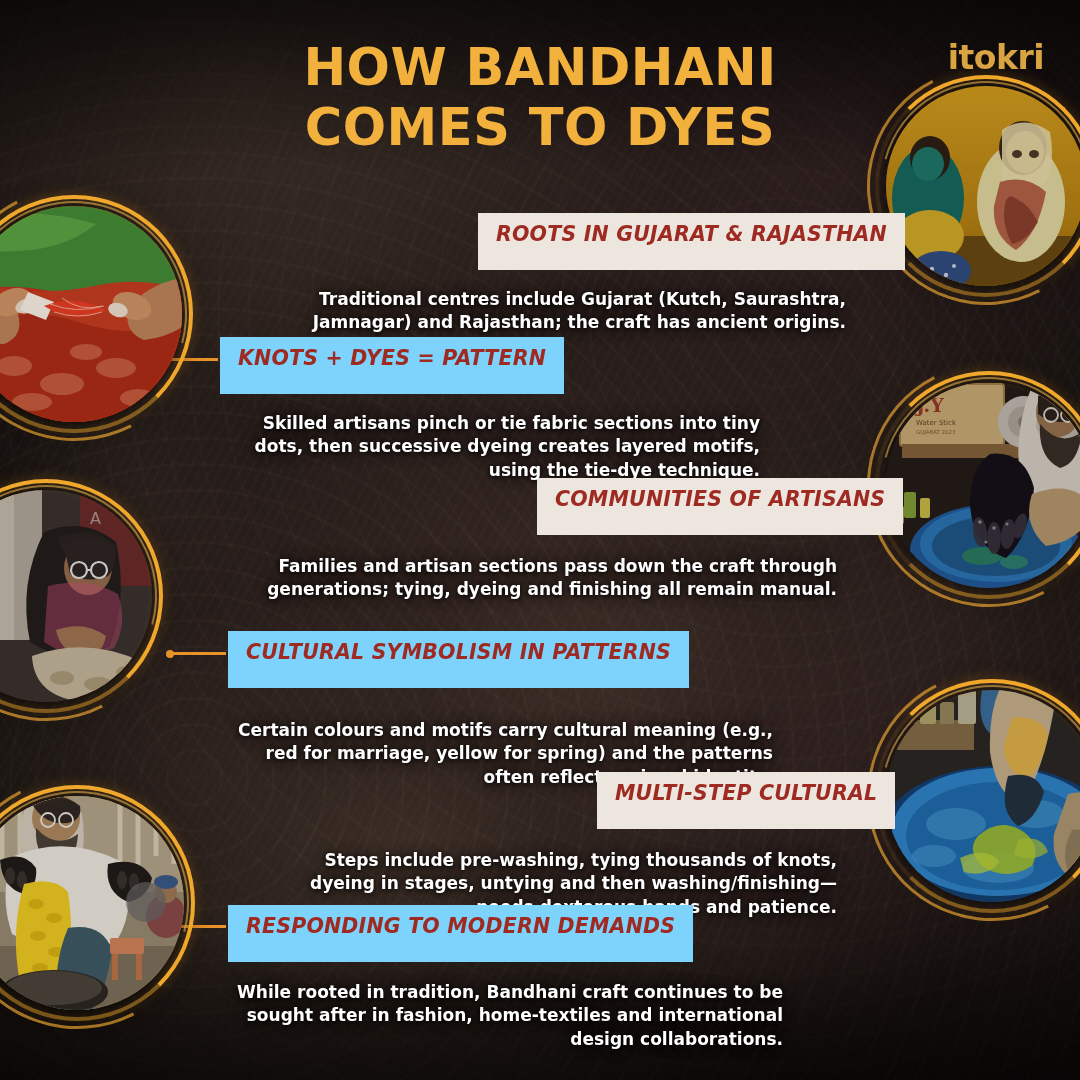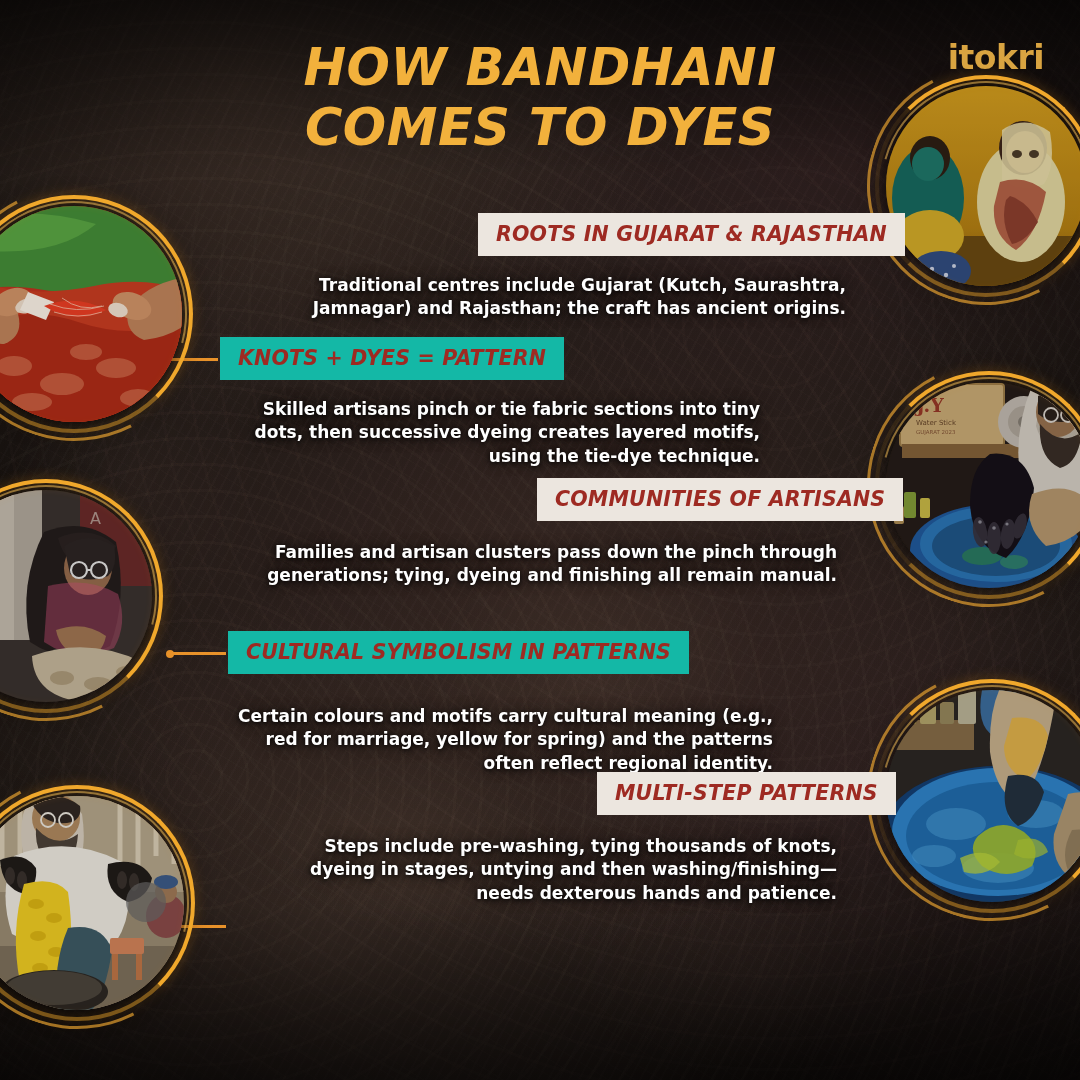--- a/index.html
+++ b/index.html
@@ -79,21 +79,20 @@
     z-index: 30;
   }
   .title-line {
     display: block;
     font-size: 51px;
     font-weight: 800;
     letter-spacing: 0.5px;
     line-height: 1.18;
     color: #f2b13c;
     font-family: "DejaVu Sans", sans-serif;
-    font-style: italic;
   }
 
   
   .medallion {
     position: absolute;
     z-index: 20;
   }
   .medallion .ring {
     position: absolute;
     inset: -11px;
@@ -154,30 +153,30 @@
     border-radius: 50%;
   }
   .connector.to-right::after { right: -2px; }
   .connector.to-left::after  { left: -2px; }
 
   
   .step { position: absolute; z-index: 25; }
 
   .step-head {
     display: inline-block;
-    padding: 9px 18px 10px;
+    padding: 9px 18px 24px;
     font-size: 20.5px;
     font-weight: 800;
     font-style: italic;
     letter-spacing: 0.2px;
     white-space: nowrap;
     font-family: "DejaVu Sans", sans-serif;
   }
   .step-head.cream  { background: #ece6df; color: #9e2a22; }
-  .step-head.amber  { background: #14b8a6; color: #9e2a22; }
+  .step-head.amber  { background: #7dd3fc; color: #9e2a22; }
 
   .step-body {
     margin-top: 14px;
     font-size: 17px;
     font-weight: 700;
     line-height: 1.38;
     color: #ffffff;
     text-shadow: 0 1px 4px rgba(0,0,0,0.9), 0 0 14px rgba(0,0,0,0.75);
     font-family: "DejaVu Sans", sans-serif;
   }
@@ -496,27 +495,31 @@
     <div class="step-body right-align">Traditional centres include Gujarat (Kutch, Saurashtra, Jamnagar) and Rajasthan; the craft has ancient origins.</div>
   </div>
 
   <div class="step" id="step-2">
     <div class="step-head amber">KNOTS + DYES = PATTERN</div>
     <div class="step-body left-align">Skilled artisans pinch or tie fabric sections into tiny dots, then successive dyeing creates layered motifs, using the tie-dye technique.</div>
   </div>
 
   <div class="step" id="step-3">
     <div class="step-head cream">COMMUNITIES OF ARTISANS</div>
-    <div class="step-body right-align">Families and artisan clusters pass down the pinch through generations; tying, dyeing and finishing all remain manual.</div>
+    <div class="step-body right-align">Families and artisan sections pass down the craft through generations; tying, dyeing and finishing all remain manual.</div>
   </div>
 
   <div class="step" id="step-4">
     <div class="step-head amber">CULTURAL SYMBOLISM IN PATTERNS</div>
     <div class="step-body left-align">Certain colours and motifs carry cultural meaning (e.g., red for marriage, yellow for spring) and the patterns often reflect regional identity.</div>
   </div>
 
   <div class="step" id="step-5">
-    <div class="step-head cream">MULTI-STEP PATTERNS</div>
+    <div class="step-head cream">MULTI-STEP CULTURAL</div>
     <div class="step-body right-align">Steps include pre-washing, tying thousands of knots, dyeing in stages, untying and then washing/finishing—needs dexterous hands and patience.</div>
   </div>
 
+  <div class="step" id="step-6">
+    <div class="step-head amber">RESPONDING TO MODERN DEMANDS</div>
+    <div class="step-body left-align">While rooted in tradition, Bandhani craft continues to be sought after in fashion, home-textiles and international design collaborations.</div>
+  </div>
 
 </div>
 
 </body></html>

